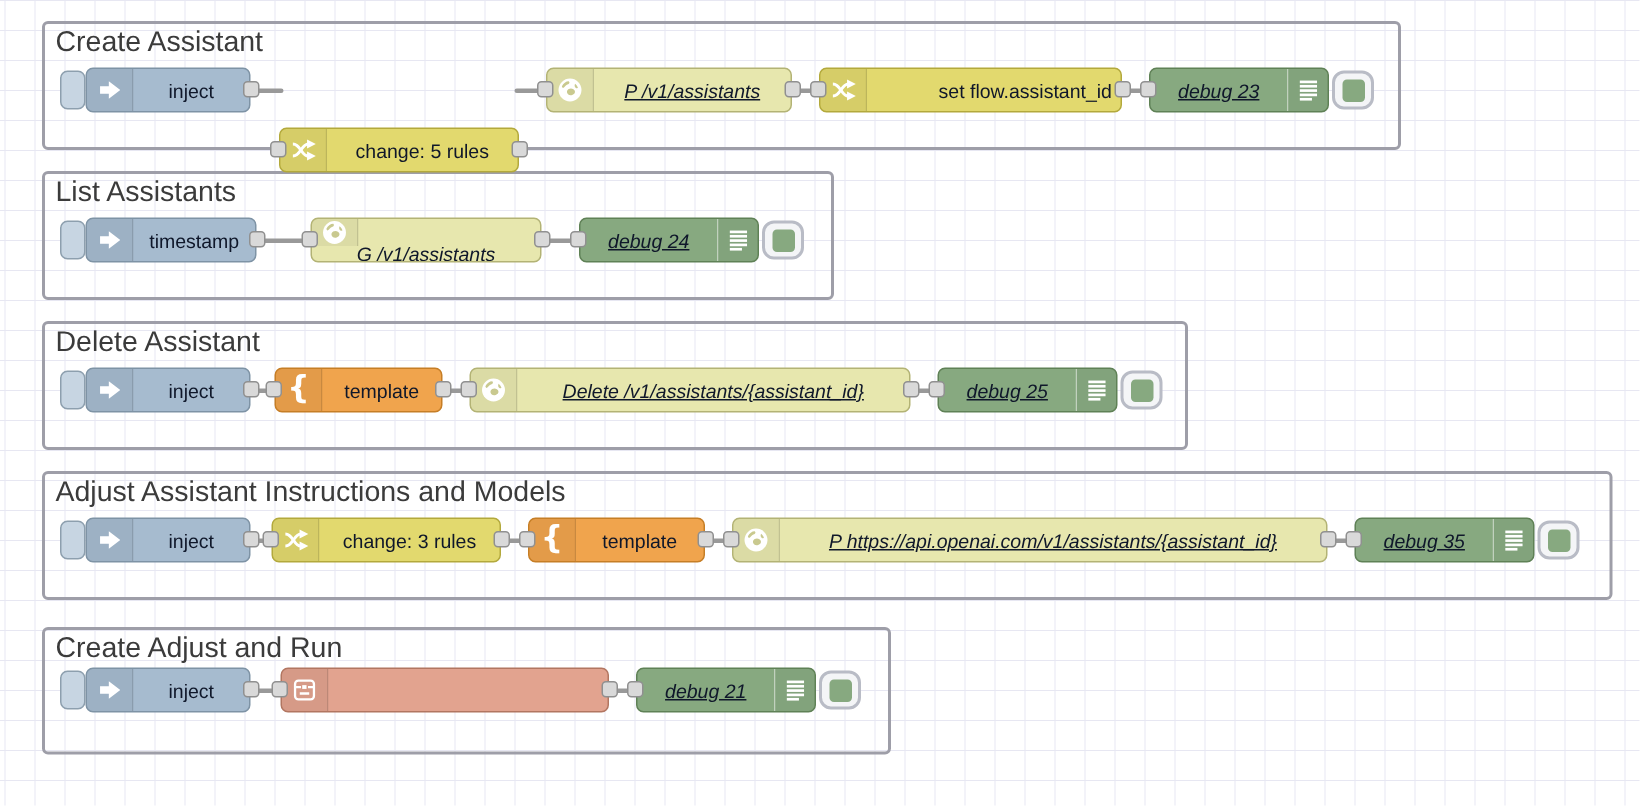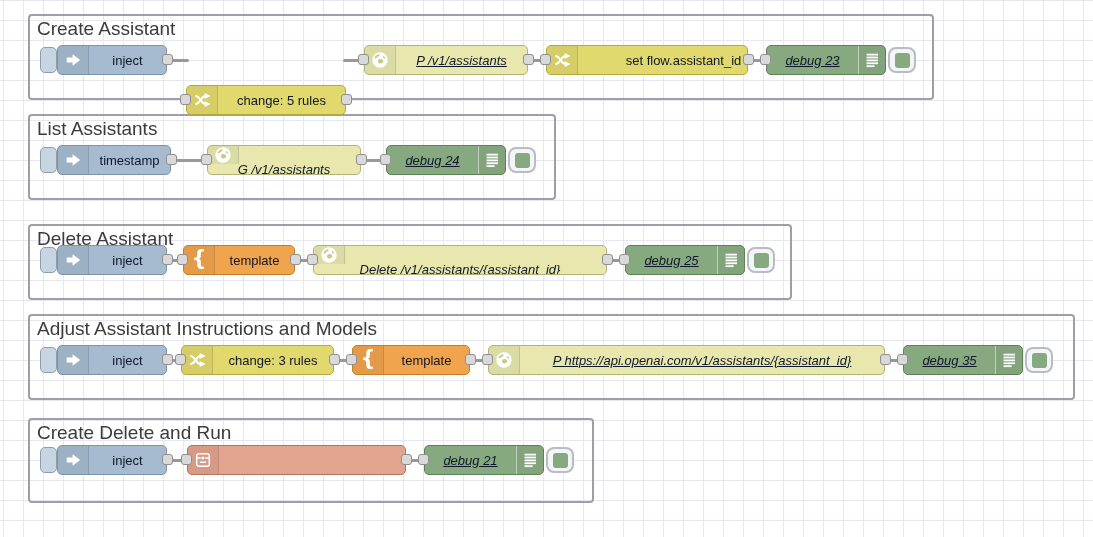--- a/index.html
+++ b/index.html
@@ -63,28 +63,28 @@
 </head>
 <body>
 
 <div class="canvas" id="canvas">
     <div class="group" style="left: 28px; top: 14px; width: 906px; height: 86px;">
       <div class="group-label">Create Assistant</div>
     </div>
     <div class="group" style="left: 28px; top: 114px; width: 528px; height: 86px;">
       <div class="group-label">List Assistants</div>
     </div>
-    <div class="group" style="left: 28px; top: 214px; width: 764px; height: 76px; margin-top: 10px;">
+    <div class="group" style="left: 28px; top: 214px; width: 764px; height: 86px;">
       <div class="group-label">Delete Assistant</div>
     </div>
     <div class="group" style="left: 28px; top: 314px; width: 1047px; height: 86px;">
       <div class="group-label">Adjust Assistant Instructions and Models</div>
     </div>
     <div class="group" style="left: 28px; top: 418px; width: 566px; height: 85px;">
-      <div class="group-label">Create Delete and Run</div>
+      <div class="group-label">Create Adjust and Run</div>
     </div>
     <div class="wire" style="left: 164px; width: 25px; top: 58.5px;"></div>
     <div class="wire" style="left: 343px; width: 24px; top: 58.5px;"></div>
     <div class="wire" style="left: 525px; width: 24px; top: 58.5px;"></div>
     <div class="wire" style="left: 745px; width: 24px; top: 58.5px;"></div>
     <div class="wire" style="left: 168px; width: 42px; top: 158.5px;"></div>
     <div class="wire" style="left: 358px; width: 31px; top: 158.5px;"></div>
     <div class="wire" style="left: 164px; width: 22px; top: 258.5px;"></div>
     <div class="wire" style="left: 292px; width: 24px; top: 258.5px;"></div>
     <div class="wire" style="left: 604px; width: 24px; top: 258.5px;"></div>
@@ -205,21 +205,21 @@
       <div class="inject-button"></div>
     </div>
     <div class="node" style="left: 183px; top: 245px; width: 112px; background: rgb(240, 164, 77); border-color: rgb(198, 126, 38);">
       <div class="icon-box left">
         <span class="curly">{</span>
       </div>
       <div class="node-label">template</div>
       <div class="port in"></div>
       <div class="port out"></div>
     </div>
-    <div class="node" style="left: 313px; top: 245px; width: 294px; background: rgb(231, 231, 174); border-color: rgb(179, 179, 117); flex-direction: column;">
+    <div class="node" style="left: 313px; top: 245px; width: 294px; background: rgb(231, 231, 174); border-color: rgb(179, 179, 117);">
       <div class="icon-box left">
         <svg width="18" height="18" viewBox="0 0 20 20">
           <circle cx="10" cy="10" r="8.5" fill="#fff"></circle>
           <path fill="#c9c98f" d="M4 7.2c1-2.2 3-3.7 5.1-3.7 1 .8.5 2-1 2.5C6.6 6.6 6.1 8.1 4.9 8.6 4.4 8.3 4 7.7 4 7.2zM9 9.2c2-1 4.1 0 4.6 1.5.4 1.2-.5 2.5-2 3-1.8.6-3.5-.3-3.8-1.8-.2-1.2.3-2.2 1.2-2.7zM13.8 5.3c1 .8 1.9 2.1 2.1 3.3-.8.3-1.8 0-2.2-.8-.4-.9-.3-1.9.1-2.5z"></path>
         </svg>
       </div>
       <div class="node-label italic">Delete /v1/assistants/{assistant_id}</div>
       <div class="port in"></div>
       <div class="port out"></div>
     </div>

